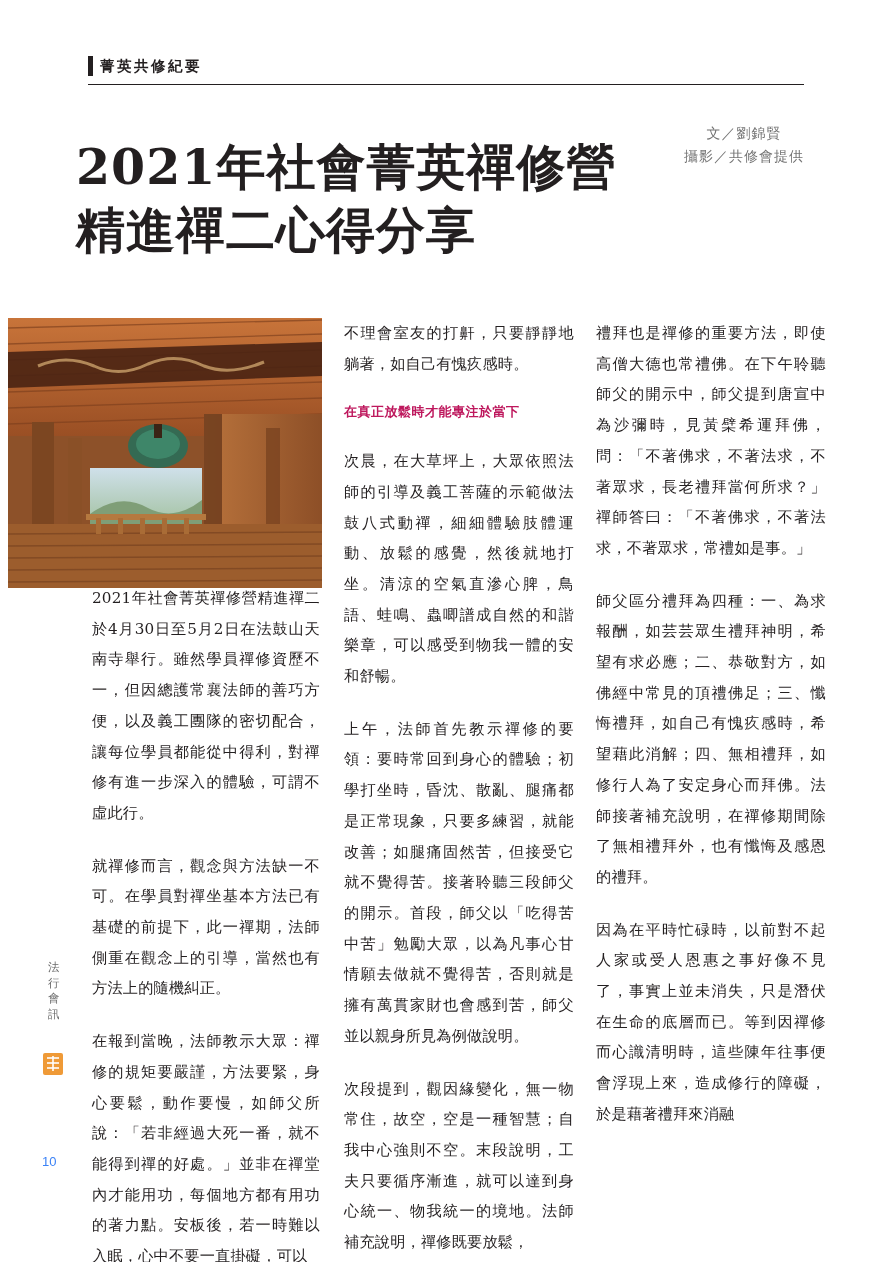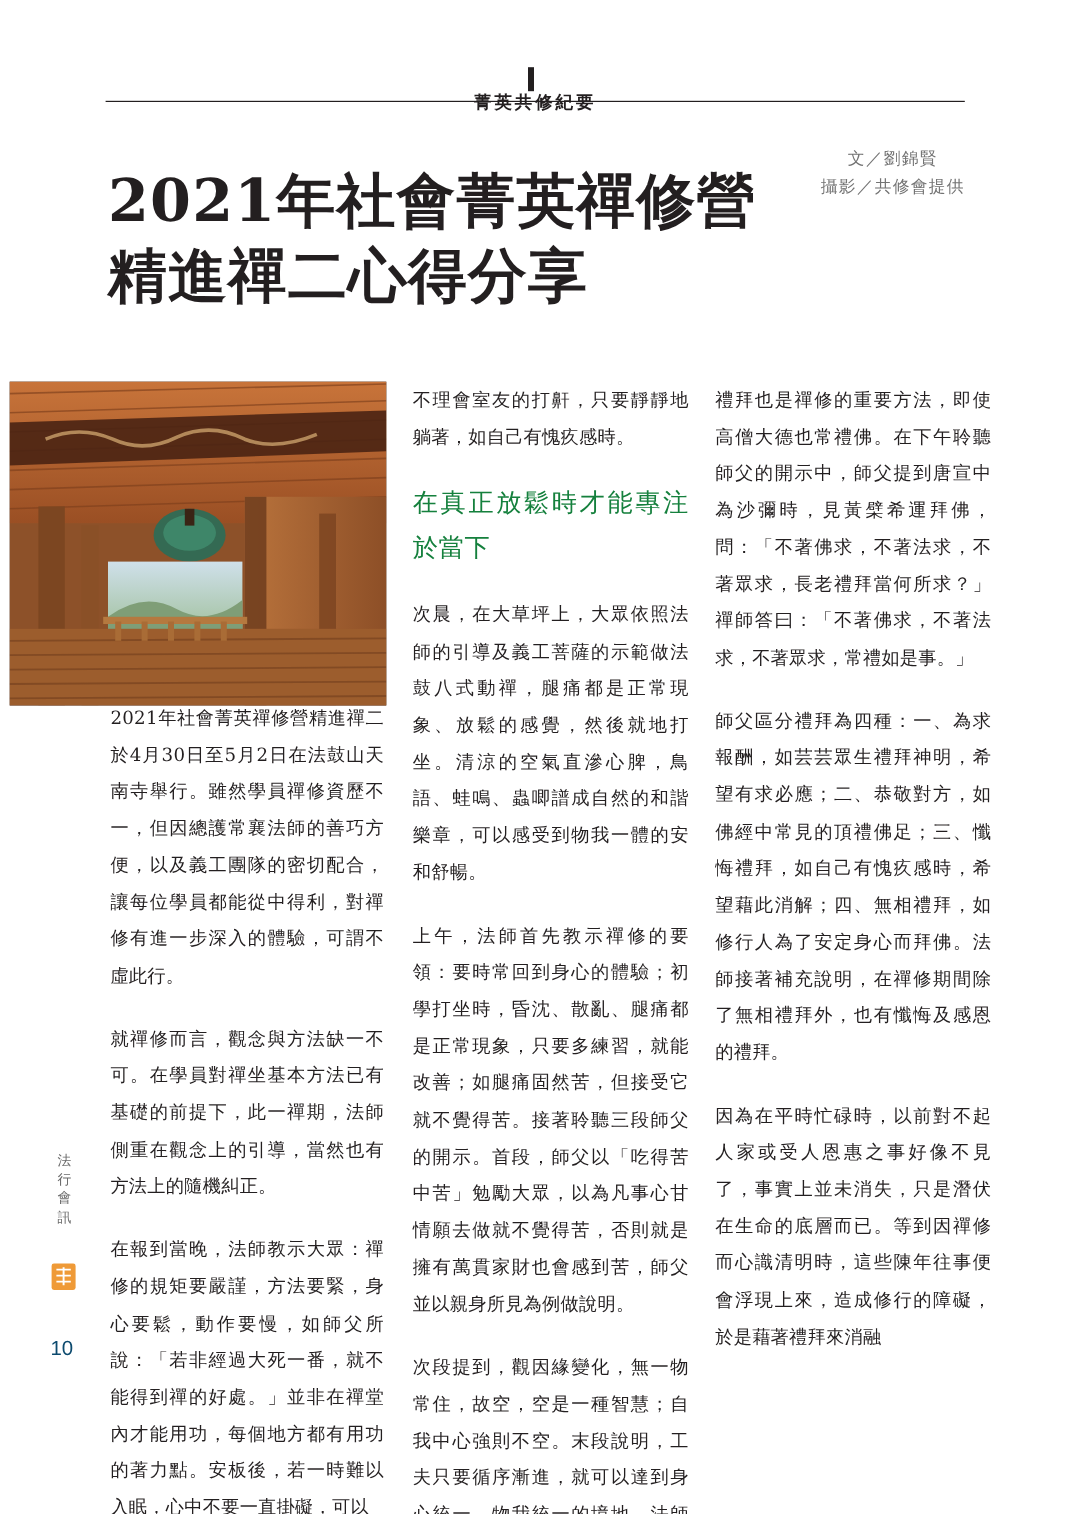--- a/index.html
+++ b/index.html
@@ -17,21 +17,20 @@
   }
 
   
   .kicker-row {
     position: absolute;
     left: 88px;
     top: 56px;
     width: 716px;
     display: flex;
     align-items: center;
-    flex-direction: column;
   }
   .kicker-bar {
     width: 5px;
     height: 20px;
     background: #231f20;
     margin-right: 7px;
   }
   .kicker-text {
     font-size: 14.5px;
     letter-spacing: 2.5px;
@@ -56,21 +55,21 @@
     text-align: center;
     font-size: 14px;
     line-height: 1.65;
     color: #737373;
     letter-spacing: 1px;
   }
 
   
   .title {
     position: absolute;
-    left: 90px;
+    left: 76px;
     top: 136px;
     width: 640px;
     font-size: 49px;
     line-height: 1.28;
     letter-spacing: 1px;
     font-weight: bold;
     color: #231f20;
     font-family: "DejaVu Serif", "Liberation Serif", serif;
   }
   .title div { white-space: nowrap; }
@@ -97,23 +96,23 @@
     letter-spacing: 0.2px;
   }
   .col p { margin: 0 0 22px 0; }
   .col p:last-child { margin-bottom: 0; }
 
   #col1 { left: 92px;  top: 583px; width: 228px; }
   #col2 { left: 344px; top: 318px; width: 230px; }
   #col3 { left: 596px; top: 318px; width: 230px; }
 
   .subhead {
-    color: #15803d;
-    font-weight: normal;
-    font-size: 21px;
+    color: #be185d;
+    font-weight: bold;
+    font-size: 13px;
     line-height: 1.75;
     margin: 6px 0 10px 0;
     letter-spacing: 0.5px;
   }
 
   
   .vert-label {
     position: absolute;
     left: 48px;
     top: 960px;
@@ -127,23 +126,23 @@
     position: absolute;
     left: 42px;
     top: 1052px;
     width: 22px;
     height: 24px;
   }
   .mark svg { display: block; }
   .folio {
     position: absolute;
     left: 42px;
-    top: 1114px;
-    font-size: 17px;
-    color: #0c4a6e;
+    top: 1154px;
+    font-size: 13px;
+    color: #3b82f6;
     font-family: "Liberation Sans", sans-serif;
   }
 </style>
 </head>
 <body>
 
 <div class="kicker-row">
   <span class="kicker-bar"></span>
   <span class="kicker-text">菁英共修紀要</span>
 </div>
@@ -227,21 +226,21 @@
 
 <div class="col" id="col1">
   <p>2021年社會菁英禪修營精進禪二於4月30日至5月2日在法鼓山天南寺舉行。雖然學員禪修資歷不一，但因總護常襄法師的善巧方便，以及義工團隊的密切配合，讓每位學員都能從中得利，對禪修有進一步深入的體驗，可謂不虛此行。</p>
   <p>就禪修而言，觀念與方法缺一不可。在學員對禪坐基本方法已有基礎的前提下，此一禪期，法師側重在觀念上的引導，當然也有方法上的隨機糾正。</p>
   <p>在報到當晚，法師教示大眾：禪修的規矩要嚴謹，方法要緊，身心要鬆，動作要慢，如師父所說：「若非經過大死一番，就不能得到禪的好處。」並非在禪堂內才能用功，每個地方都有用功的著力點。安板後，若一時難以入眠，心中不要一直掛礙，可以</p>
 </div>
 
 <div class="col" id="col2">
   <p>不理會室友的打鼾，只要靜靜地躺著，如自己有愧疚感時。</p>
   <p class="subhead">在真正放鬆時才能專注於當下</p>
-  <p>次晨，在大草坪上，大眾依照法師的引導及義工菩薩的示範做法鼓八式動禪，腿痛都是正常現象、放鬆的感覺，然後就地打坐。清涼的空氣直滲心脾，鳥語、蛙鳴、蟲唧譜成自然的和諧樂章，可以感受到物我一體的安和舒暢。</p>
+  <p>次晨，在大草坪上，大眾依照法師的引導及義工菩薩的示範做法鼓八式動禪，細細體驗肢體運動、放鬆的感覺，然後就地打坐。清涼的空氣直滲心脾，鳥語、蛙鳴、蟲唧譜成自然的和諧樂章，可以感受到物我一體的安和舒暢。</p>
   <p>上午，法師首先教示禪修的要領：要時常回到身心的體驗；初學打坐時，昏沈、散亂、腿痛都是正常現象，只要多練習，就能改善；如腿痛固然苦，但接受它就不覺得苦。接著聆聽三段師父的開示。首段，師父以「吃得苦中苦」勉勵大眾，以為凡事心甘情願去做就不覺得苦，否則就是擁有萬貫家財也會感到苦，師父並以親身所見為例做說明。</p>
   <p>次段提到，觀因緣變化，無一物常住，故空，空是一種智慧；自我中心強則不空。末段說明，工夫只要循序漸進，就可以達到身心統一、物我統一的境地。法師補充說明，禪修既要放鬆，</p>
 </div>
 
 <div class="col" id="col3">
   <p>禮拜也是禪修的重要方法，即使高僧大德也常禮佛。在下午聆聽師父的開示中，師父提到唐宣中為沙彌時，見黃檗希運拜佛，問：「不著佛求，不著法求，不著眾求，長老禮拜當何所求？」禪師答曰：「不著佛求，不著法求，不著眾求，常禮如是事。」</p>
   <p>師父區分禮拜為四種：一、為求報酬，如芸芸眾生禮拜神明，希望有求必應；二、恭敬對方，如佛經中常見的頂禮佛足；三、懺悔禮拜，如自己有愧疚感時，希望藉此消解；四、無相禮拜，如修行人為了安定身心而拜佛。法師接著補充說明，在禪修期間除了無相禮拜外，也有懺悔及感恩的禮拜。</p>
   <p>因為在平時忙碌時，以前對不起人家或受人恩惠之事好像不見了，事實上並未消失，只是潛伏在生命的底層而已。等到因禪修而心識清明時，這些陳年往事便會浮現上來，造成修行的障礙，於是藉著禮拜來消融</p>
 </div>
 

